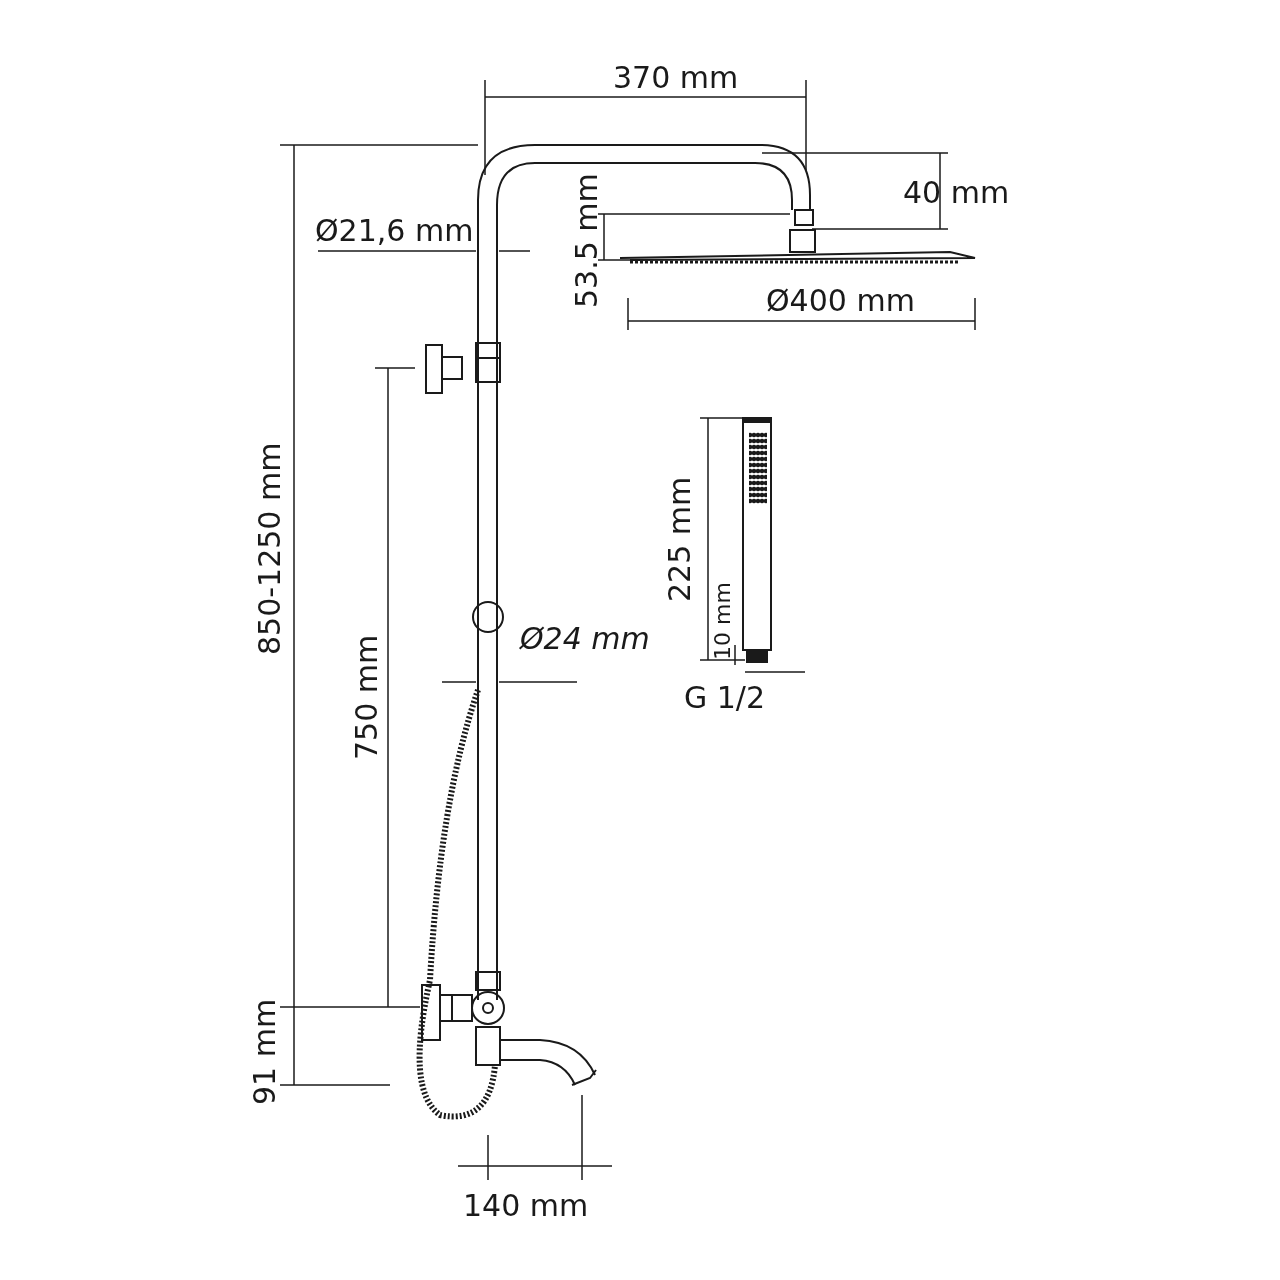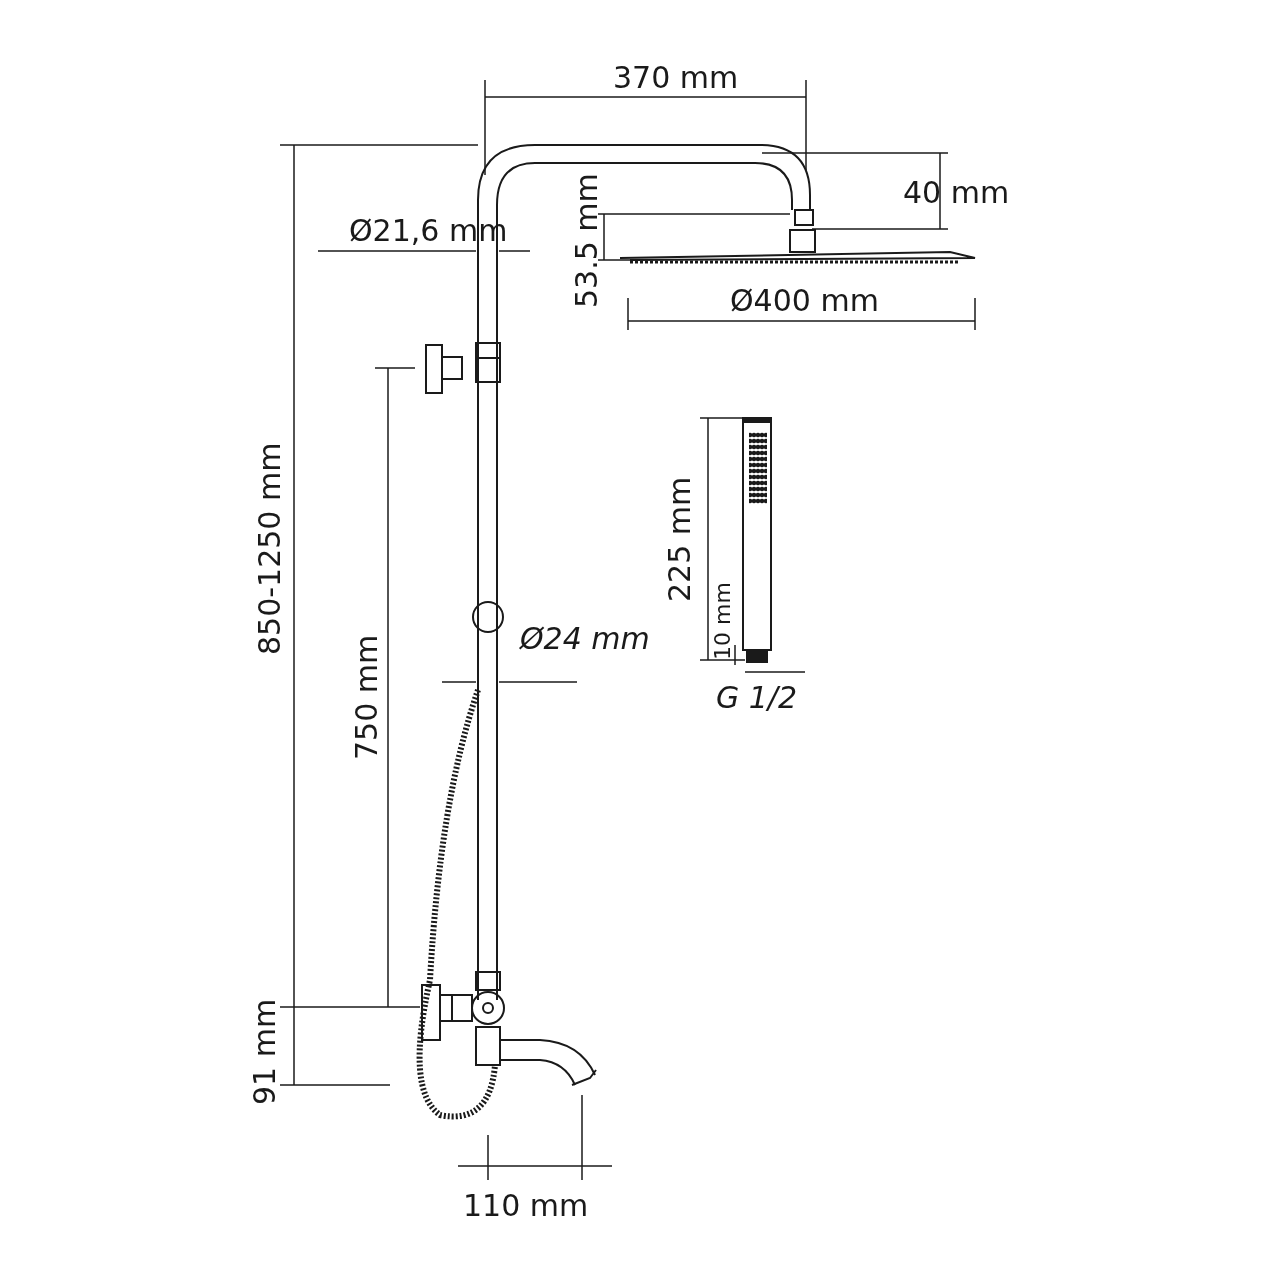--- a/index.html
+++ b/index.html
@@ -107,23 +107,23 @@
     <line x1="708" y1="418" x2="708" y2="660"></line>
 
     <line x1="735" y1="645" x2="735" y2="665"></line>
 
     <line x1="745" y1="672" x2="805" y2="672"></line>
   </g>
 </svg>
 
 <span class="lbl big" style="left:585px;top:63px;margin-left:28px;">370 mm</span>
 <span class="lbl big" style="left:903px;top:178px;">40 mm</span>
-<span class="lbl big" style="left:315px;top:216px;margin-left:34px;">Ø21,6 mm</span>
+<span class="lbl big" style="left:315px;top:216px;">Ø21,6 mm</span>
 <span class="lbl big rot" style="left:572px;top:308px;">53.5 mm</span>
-<span class="lbl big" style="left:730px;top:286px;">Ø400 mm</span>
+<span class="lbl big" style="left:766px;top:286px;">Ø400 mm</span>
 <span class="lbl big rot" style="left:255px;top:655px;">850-1250 mm</span>
 <span class="lbl big rot" style="left:352px;top:760px;">750 mm</span>
 <span class="lbl big" style="left:520px;top:624px;font-style:italic;">Ø24 mm</span>
 <span class="lbl big rot" style="left:250px;top:1105px;">91 mm</span>
-<span class="lbl big" style="left:463px;top:1191px;">110 mm</span>
+<span class="lbl big" style="left:463px;top:1191px;">140 mm</span>
 <span class="lbl big rot" style="left:665px;top:602px;">225 mm</span>
 <span class="lbl small rot" style="left:712px;top:660px;">10 mm</span>
-<span class="lbl big" style="left:716px;top:683px;font-style:italic;">G 1/2</span>
+<span class="lbl big" style="left:684px;top:683px;">G 1/2</span>
 
 </body></html>

